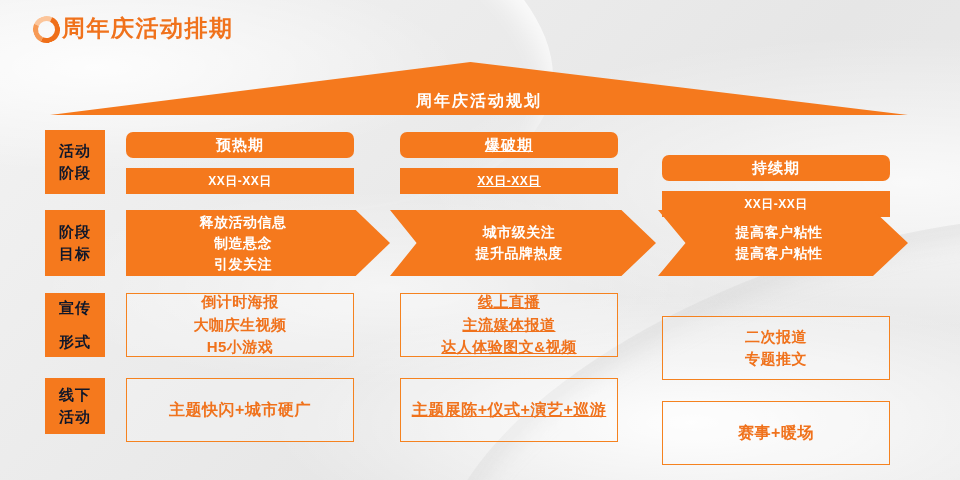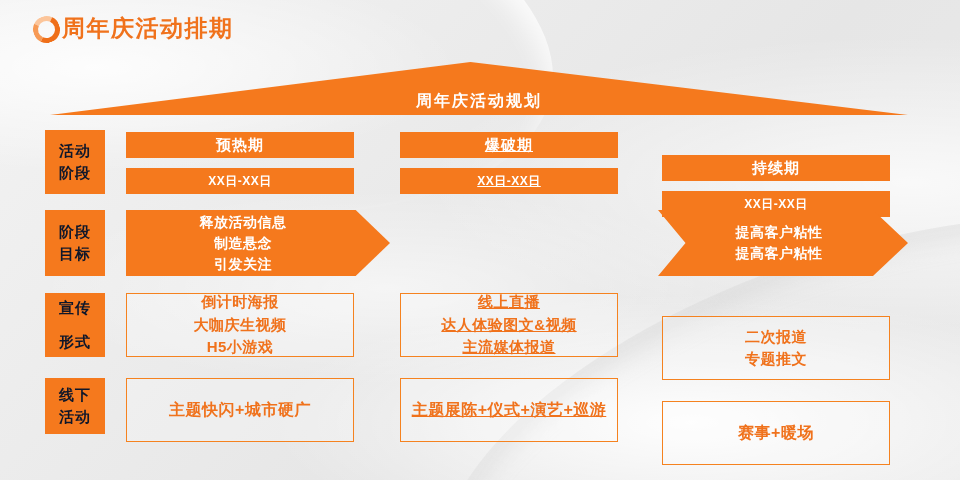--- a/index.html
+++ b/index.html
@@ -37,21 +37,21 @@
     font-size:15px;line-height:1.5;letter-spacing:1px;display:flex;flex-direction:column;
     justify-content:center;align-items:center;text-align:center;}
   .rl1{top:130px;height:64px;} .rl2{top:210px;height:66px;}
   .rl3{top:293px;height:64px;gap:12px;} .rl4{top:378px;height:56px;}
 
   
   .c1{left:126px;width:228px;} .c2{left:400px;width:218px;text-decoration:underline;} .c3{left:662px;width:228px;margin-top:23px;}
 
   .bar{position:absolute;background:#f5791d;color:#fff;font-weight:bold;
     display:flex;align-items:center;justify-content:center;letter-spacing:1px;}
-  .phase{top:132px;height:26px;font-size:15px;}
+  .phase{top:132px;height:26px;font-size:15px;border-radius:7px;}
   .dates{top:168px;height:26px;font-size:12px;letter-spacing:.5px;}
 
   .arrow{position:absolute;top:210px;height:66px;background:#f5791d;color:#fff;font-weight:bold;
     font-size:14px;line-height:1.5;display:flex;flex-direction:column;justify-content:center;
     align-items:center;text-align:center;box-sizing:border-box;letter-spacing:.5px;}
   .a1{left:126px;width:264px;clip-path:polygon(0 0,87% 0,100% 50%,87% 100%,0 100%);padding-right:30px;}
   .a2{left:390px;width:266px;clip-path:polygon(0 0,87% 0,100% 50%,87% 100%,0 100%,10% 50%);
       padding-left:24px;padding-right:32px;}
   .a3{left:658px;width:250px;clip-path:polygon(0 0,86% 0,100% 50%,86% 100%,0 100%,11% 50%);
       padding-left:24px;padding-right:32px;}
@@ -99,34 +99,38 @@
 
   <div class="bar dates c1">XX日-XX日</div>
   <div class="bar dates c2">XX日-XX日</div>
   <div class="bar dates c3">XX日-XX日</div>
 
   <div class="arrow a1">
     <div>释放活动信息</div>
     <div>制造悬念</div>
     <div>引发关注</div>
   </div>
+  <div class="arrow a2">
+    <div>城市级关注</div>
+    <div>提升品牌热度</div>
+  </div>
   <div class="arrow a3">
     <div>提高客户粘性</div>
     <div>提高客户粘性</div>
   </div>
 
   <div class="obox promo c1">
     <div>倒计时海报</div>
     <div>大咖庆生视频</div>
     <div>H5小游戏</div>
   </div>
   <div class="obox promo c2">
     <div>线上直播</div>
+    <div>主流媒体报道</div>
     <div>达人体验图文&amp;视频</div>
-    <div>主流媒体报道</div>
   </div>
   <div class="obox promo c3">
     <div>二次报道</div>
     <div>专题推文</div>
   </div>
 
   <div class="obox offline c1">
     <div>主题快闪+城市硬广</div>
   </div>
   <div class="obox offline c2">

